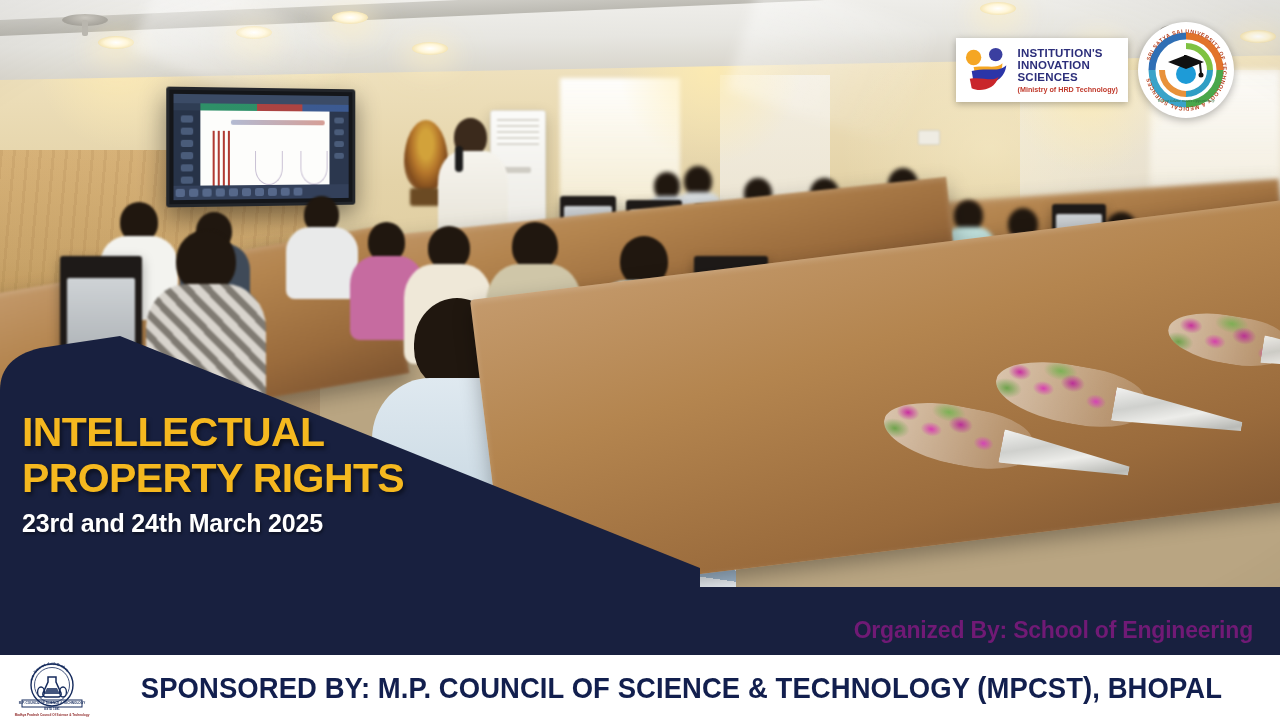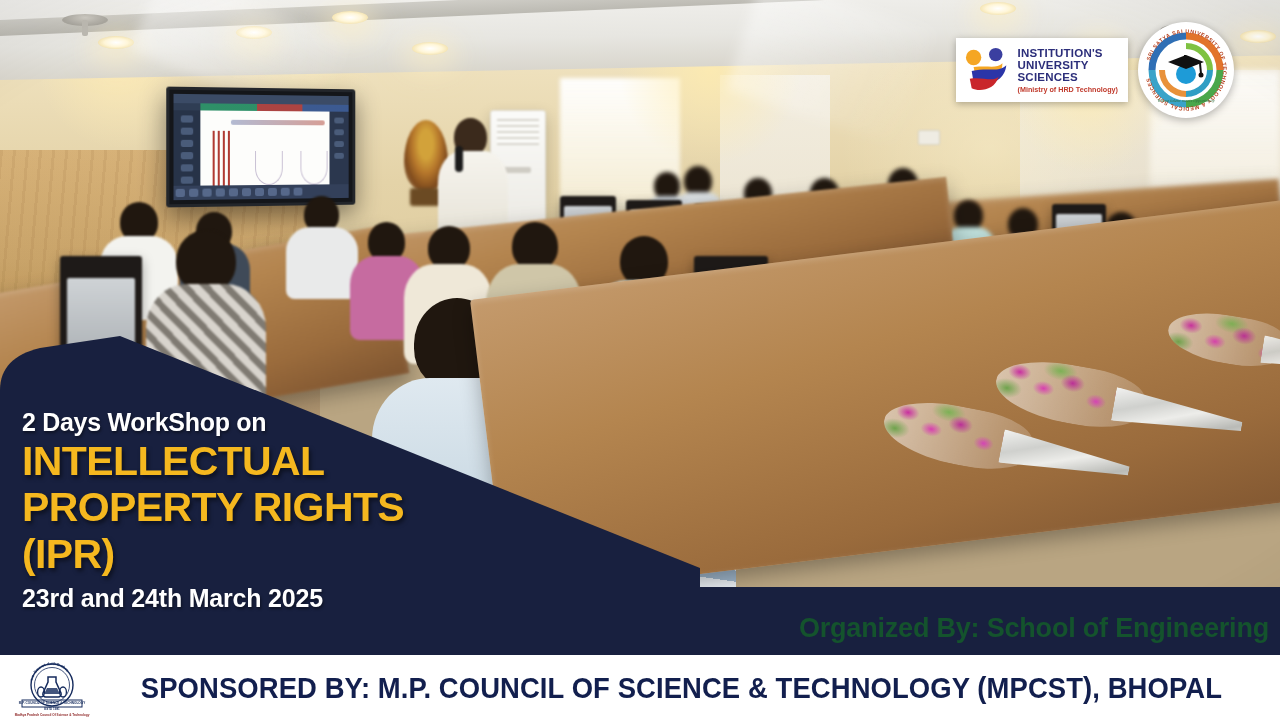--- a/index.html
+++ b/index.html
@@ -269,22 +269,22 @@
     color:#f5b81f; font-size:41px; font-weight:bold; line-height:1.06;
     letter-spacing:-.6px; margin-top:3px;
     text-shadow:2px 3px 4px rgba(0,0,0,.5);
   }
   .t-date{
     color:#ffffff; font-size:25px; font-weight:bold; margin-top:8px;
     letter-spacing:-.2px; text-shadow:1px 2px 3px rgba(0,0,0,.45);
   }
 
   .organized{
-    position:absolute; right:11px; bottom:76px; z-index:6;
-    color:#14532d; font-size:27px; font-weight:bold; letter-spacing:-.2px;
+    position:absolute; right:27px; bottom:76px; z-index:6;
+    color:#701a75; font-size:23px; font-weight:bold; letter-spacing:-.2px;
   }
 
   
   .footer{
     position:absolute; left:0; bottom:0; width:1280px; height:65px;
     background:#ffffff; z-index:7;
     display:flex; align-items:center;
   }
   .mpcst-logo{
     position:relative; width:92px; height:58px; flex:none; margin-left:6px;
@@ -527,21 +527,21 @@
         <svg viewBox="0 0 52 54" width="50" height="52" aria-hidden="true">
           <circle cx="10" cy="14" r="8" fill="#f5a623"></circle>
           <circle cx="33" cy="11" r="7" fill="#3b3fa0"></circle>
           <path d="M10 24 C 26 22, 34 26, 40 20 C 40 34, 26 36, 12 34 Z" fill="#f5a623"></path>
           <path d="M8 28 C 26 24, 36 30, 44 22 C 42 40, 24 44, 10 40 Z" fill="#2b35a8"></path>
           <path d="M6 36 C 20 34, 30 40, 36 34 C 32 48, 16 50, 8 46 Z" fill="#c9262b"></path>
         </svg>
       </div>
       <div class="iic-text">
         <div class="l">INSTITUTION'S</div>
-        <div class="l">UNIVERSITY</div>
+        <div class="l">INNOVATION</div>
         <div class="l">SCIENCES</div>
         <div class="sub">(Ministry of HRD Technology)</div>
       </div>
     </div>
 
     <div class="uni-logo">
       <svg viewBox="0 0 96 96" width="96" height="96" aria-hidden="true">
         <defs>
           <path id="ringpath" d="M48,48 m -37,0 a 37,37 0 1,1 74,0 a 37,37 0 1,1 -74,0"></path>
         </defs>
@@ -565,24 +565,22 @@
       </svg>
     </div>
   </div>
 
   <svg class="navy-shape" viewBox="0 0 700 390" preserveAspectRatio="none">
     <path d="M0,60 C0,38 14,24 40,18 L120,6 L700,238 L700,390 L0,390 Z" fill="#18203f"></path>
   </svg>
   <div class="navy-band"></div>
 
   <div class="title-block">
-    <div class="t-kicker">2 Days WorkShop on</div>
     <div class="t-main">INTELLECTUAL</div>
     <div class="t-main">PROPERTY RIGHTS</div>
-    <div class="t-main">(IPR)</div>
     <div class="t-date">23rd and 24th March 2025</div>
   </div>
 
   <div class="organized">Organized By: School of Engineering</div>
 
   <div class="footer">
     <div class="mpcst-logo">
       <svg viewBox="0 0 92 58" width="92" height="58" aria-hidden="true">
         <defs>
           <path id="mpring" d="M46,26 m -20,0 a 20,20 0 1,1 40,0"></path>

